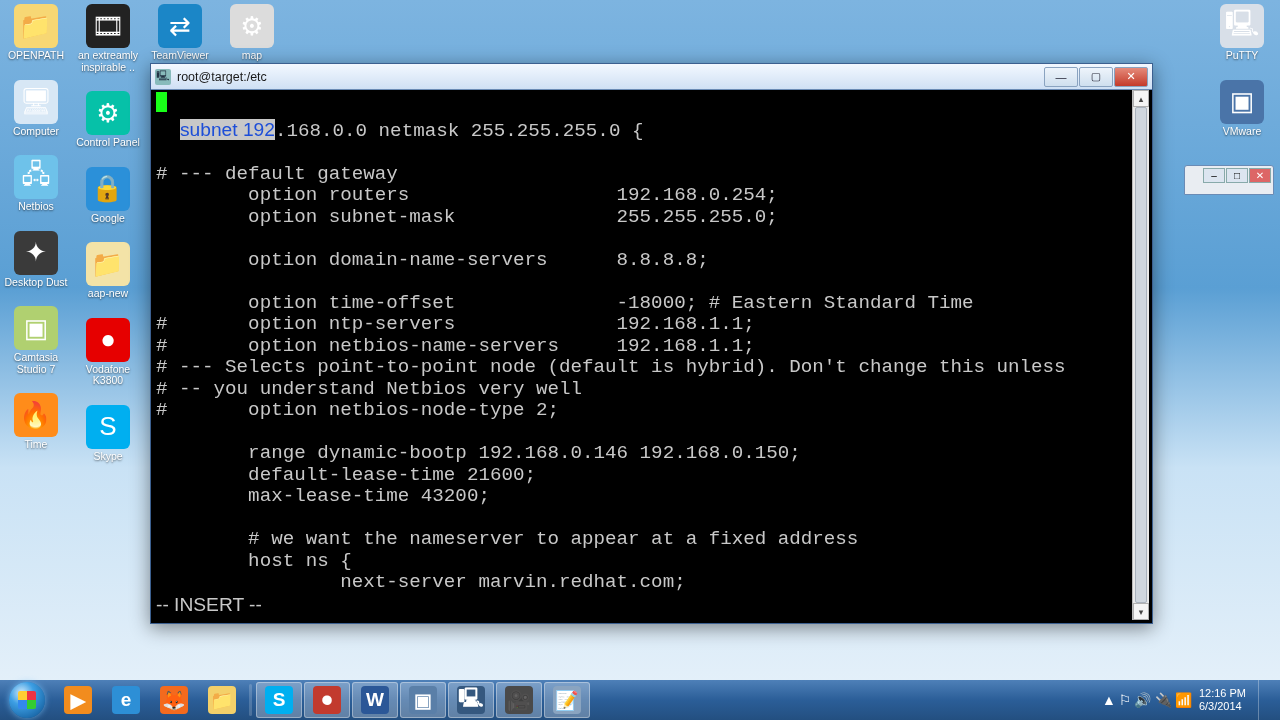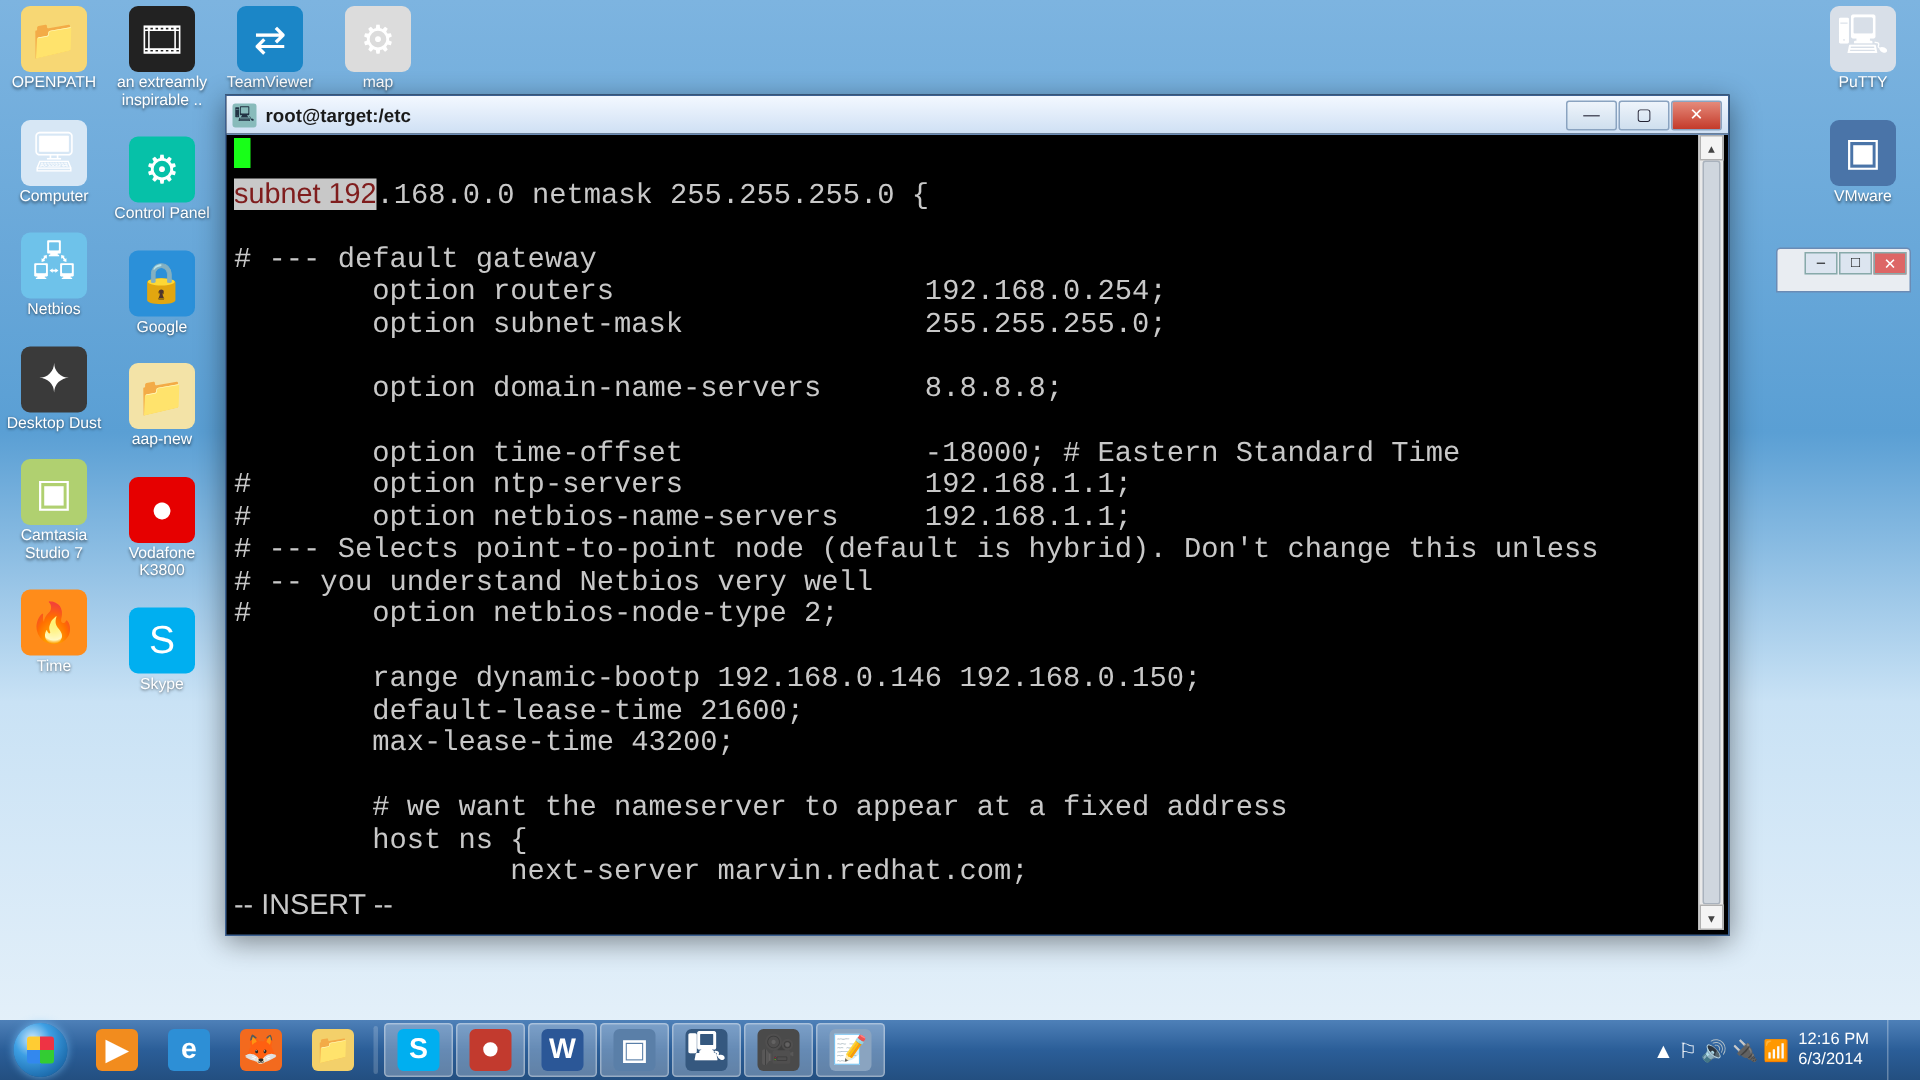--- a/index.html
+++ b/index.html
@@ -21,28 +21,28 @@
   .g-putty{background:#d8dfe8;color:#2255aa;} .g-vm{background:#4a74a8;}
   
   .bg-window { position:absolute; right:6px; top:165px; width:90px; height:30px; background:#e9edf2; border:1px solid #6a8bb5; border-radius:3px 3px 0 0; }
   .bg-window .ctrls{position:absolute;right:2px;top:2px;display:flex;gap:1px;}
   .bg-window .ctrls span{width:22px;height:15px;background:#dce5f0;border:1px solid #8aa;font-size:10px;display:flex;align-items:center;justify-content:center;}
   .bg-window .ctrls span.red{background:#d66;color:#fff;}
   
   .putty { position:absolute; left:150px; top:63px; width:1003px; height:561px; background:#000; border:1px solid #3c6090; box-shadow:0 4px 18px rgba(0,0,0,.45); }
   .titlebar { height:26px; background:linear-gradient(#f3f8ff,#cfe0f4); display:flex; align-items:center; padding:0 4px; border-bottom:1px solid #6a8bb5; }
   .titlebar .ico{width:16px;height:16px;margin-right:6px;background:#8bb; border-radius:2px; display:flex;align-items:center;justify-content:center;font-size:10px;color:#234;}
-  .titlebar .txt{font-size:12.5px;color:#1a1a1a;font-weight:bold;}
+  .titlebar .txt{font-size:12.5px;color:#1a1a1a;}
   .titlebar .wbtns{margin-left:auto;display:flex;}
   .wbtn{width:34px;height:20px;margin-left:1px;background:linear-gradient(#eef4fb,#cfdfee);border:1px solid #8aa3c0;border-radius:2px;display:flex;align-items:center;justify-content:center;font-size:11px;color:#223;}
   .wbtn.close{background:linear-gradient(#e58a7a,#c43a2a);color:#fff;}
   .term-wrap{position:absolute;top:26px;left:3px;right:3px;bottom:3px;background:#000;display:flex;}
   .term{flex:1;background:#000;color:#c8c8c8;font-family:'Consolas','Courier New',monospace;font-size:19.2px;line-height:21.5px;white-space:pre;padding:2px 2px 0 2px;overflow:hidden;}
   .term .cursor{display:inline-block;width:11px;height:20px;background:#18ff18;}
-  .term .hlsel{background:#c8c8c8;color:#7f1d1d;}
+  .term .hlsel{background:#c8c8c8;color:#1d4ed8;margin-left:24px;}
   .scrollbar{width:17px;background:#e9e9e9;border-left:1px solid #bcbcbc;position:relative;}
   .scrollbar .arrow{height:17px;background:#f4f4f4;border:1px solid #b0b0b0;display:flex;align-items:center;justify-content:center;font-size:9px;color:#444;}
   .scrollbar .arrow.bot{position:absolute;bottom:0;left:0;right:0;}
   .scrollbar .thumb{position:absolute;left:2px;right:2px;top:17px;bottom:17px;background:#cfd6de;border:1px solid #a9b2bd;border-radius:2px;}
   
   .taskbar{position:absolute;left:0;right:0;bottom:0;height:40px;background:linear-gradient(#4e80b8,#2b5e98 50%,#234f80);display:flex;align-items:center;padding:0 6px 0 0;}
   .start{width:54px;height:40px;display:flex;align-items:center;justify-content:center;cursor:pointer;}
   .orb{width:36px;height:36px;border-radius:50%;background:radial-gradient(circle at 35% 30%,#cfe9fb 0%,#3d9fe4 35%,#0a4e8c 100%);box-shadow:0 0 6px rgba(120,200,255,.7);position:relative;}
   .orb::after{content:"";position:absolute;left:9px;top:9px;width:18px;height:18px;background:conic-gradient(#e34 0 90deg,#3c3 90deg 180deg,#38e 180deg 270deg,#fc3 270deg 360deg);border-radius:2px;}
   .pin{width:46px;height:36px;margin:0 1px;border-radius:3px;display:flex;align-items:center;justify-content:center;font-size:19px;color:#fff;cursor:pointer;}

